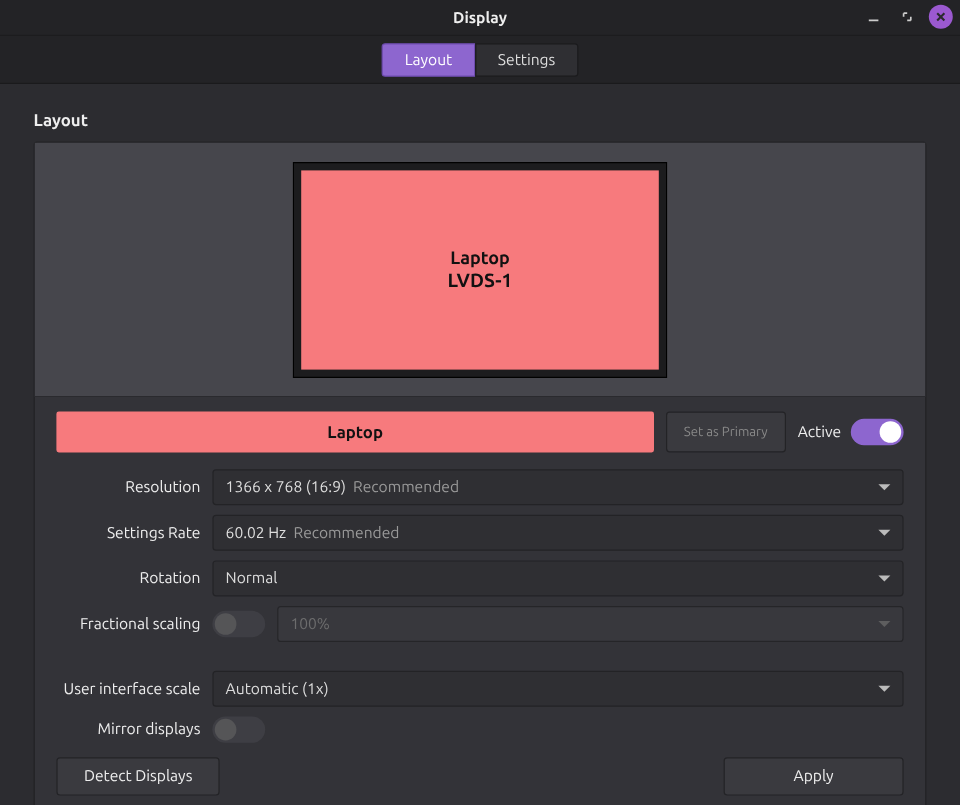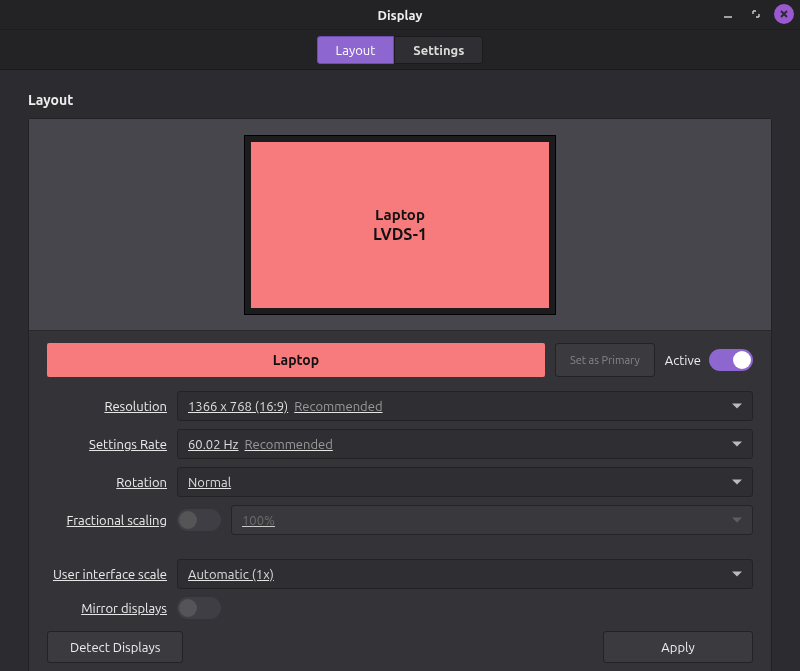--- a/index.html
+++ b/index.html
@@ -40,21 +40,21 @@
   }
   .tabs { display: flex; }
   .tab {
     padding: 6px 18px; font-size: 13px; color: #ddd; background: #2f2f33;
     border: 1px solid #1b1b1d; cursor: pointer;
   }
   .tab.active {
     background: #8d66cf; color: #fff; border-color: #6e4cb0;
   }
   .tab:first-child { border-top-left-radius: 3px; border-bottom-left-radius: 3px; }
-  .tab:last-child  { border-top-right-radius: 3px; border-bottom-right-radius: 3px; font-weight: bold; }
+  .tab:last-child  { border-top-right-radius: 3px; border-bottom-right-radius: 3px; }
 
   
   .content {
     padding: 22px 28px;
   }
   .section-title {
     font-weight: 700; font-size: 14px; color: #eee; margin-bottom: 10px;
   }
 
   .panel {
@@ -103,21 +103,21 @@
   }
   .toggle .knob {
     position: absolute; top: 2px; left: 2px; width: 18px; height: 18px;
     background: #bbb; border-radius: 50%; transition: none;
   }
   .toggle.on { background: #8d66cf; }
   .toggle.on .knob { left: 24px; background: #fff; }
   .toggle.off-disabled { opacity: 0.5; cursor: default; }
 
   
-  .form-rows { display: flex; flex-direction: column; gap: 8px; text-decoration: underline; }
+  .form-rows { display: flex; flex-direction: column; gap: 8px; }
   .row { display: flex; align-items: center; gap: 10px; }
   .row-label {
     width: 120px; text-align: right; font-size: 13px; color: #eee; flex: none;
   }
   .select {
     flex: 1 1 auto; height: 30px; background: #2f2f33; border: 1px solid #232326;
     border-radius: 3px; display: flex; align-items: center; padding: 0 10px;
     color: #ddd; font-size: 13px; position: relative; cursor: pointer;
   }
   .select.disabled { background: #3a3a3f; color: #777; cursor: default; opacity: 0.85; }

